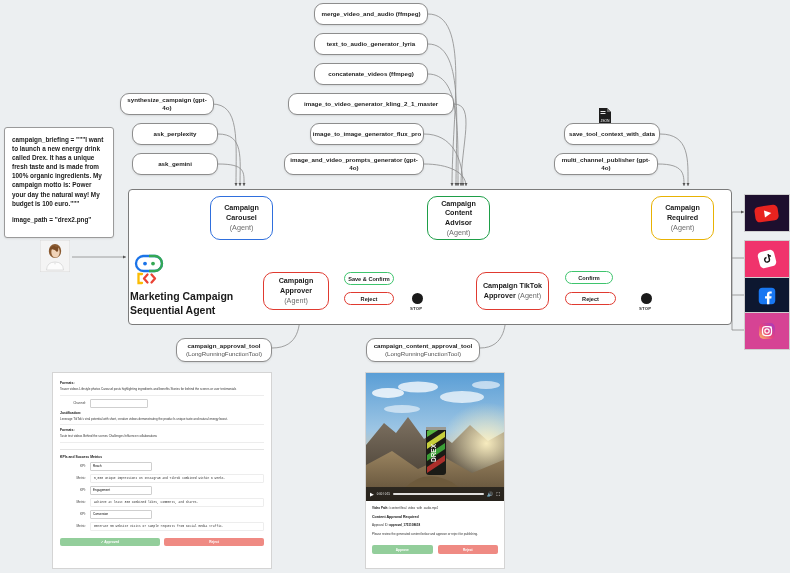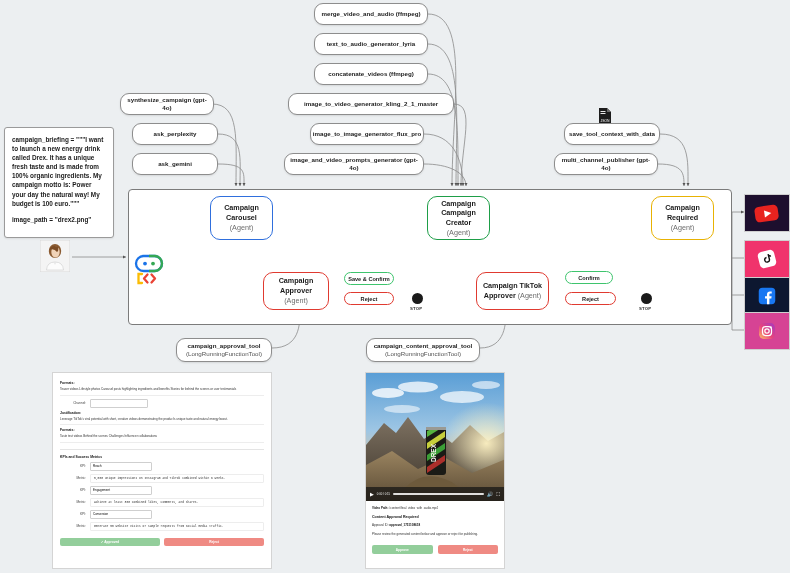--- a/index.html
+++ b/index.html
@@ -247,33 +247,35 @@
       <rect x="2" y="2" width="26" height="15" rx="7.5" fill="none" stroke="#1a73e8" stroke-width="2.3"></rect>
       <path d="M15 2 h6 a7.5 7.5 0 0 1 7 7.5 a7.5 7.5 0 0 1 -7 7.5 h-6" fill="none" stroke="#34a853" stroke-width="2.3"></path>
       <circle cx="11" cy="9.6" r="1.9" fill="#1a73e8"></circle>
       <circle cx="19" cy="9.6" r="1.9" fill="#34a853"></circle>
       <path d="M8 20 h-3.5 v9 h3.5" fill="none" stroke="#fbbc04" stroke-width="2.3" stroke-linecap="round"></path>
       <path d="M13.5 20.5 l-3.5 4 l3.5 4" fill="none" stroke="#ea4335" stroke-width="2.3" stroke-linecap="round" stroke-linejoin="round"></path>
       <path d="M17.5 20.5 l3.5 4 l-3.5 4" fill="none" stroke="#ea4335" stroke-width="2.3" stroke-linecap="round" stroke-linejoin="round"></path>
     </svg>
   </div>
   <div class="title">
+    <div>Marketing Campaign</div>
+    <div>Sequential Agent</div>
   </div>
 
   <div class="agent blue" style="left:210px;top:196px;width:63px;height:44px;">
     <div>Campaign</div>
     <div>
       <span>Carousel</span>
       <span class="role">(Agent)</span>
     </div>
   </div>
 
   <div class="agent green" style="left:427px;top:196px;width:63px;height:44px;">
     <div>Campaign</div>
-    <div>Campaign Creator</div>
+    <div>Content Advisor</div>
     <div class="role">(Agent)</div>
   </div>
 
   <div class="agent yellow" style="left:651px;top:196px;width:63px;height:44px;">
     <div>Campaign</div>
     <div>Required</div>
     <div class="role">(Agent)</div>
   </div>
 
   <div class="agent red" style="left:263px;top:272px;width:66px;height:38px;">

